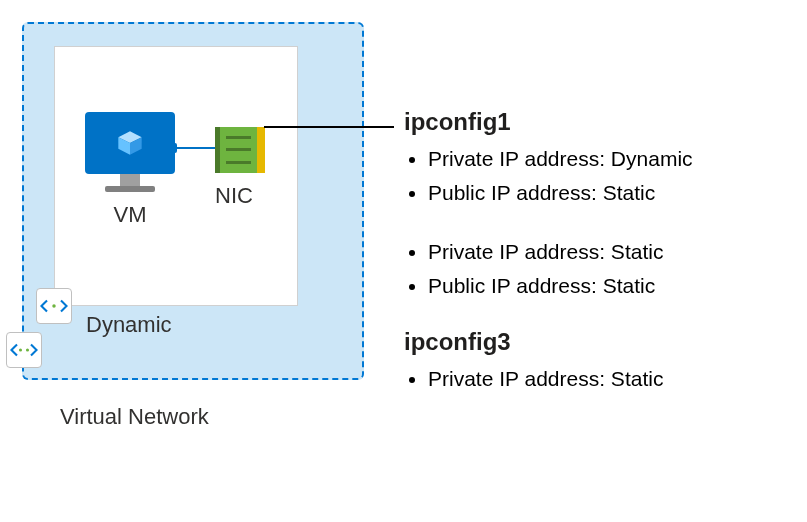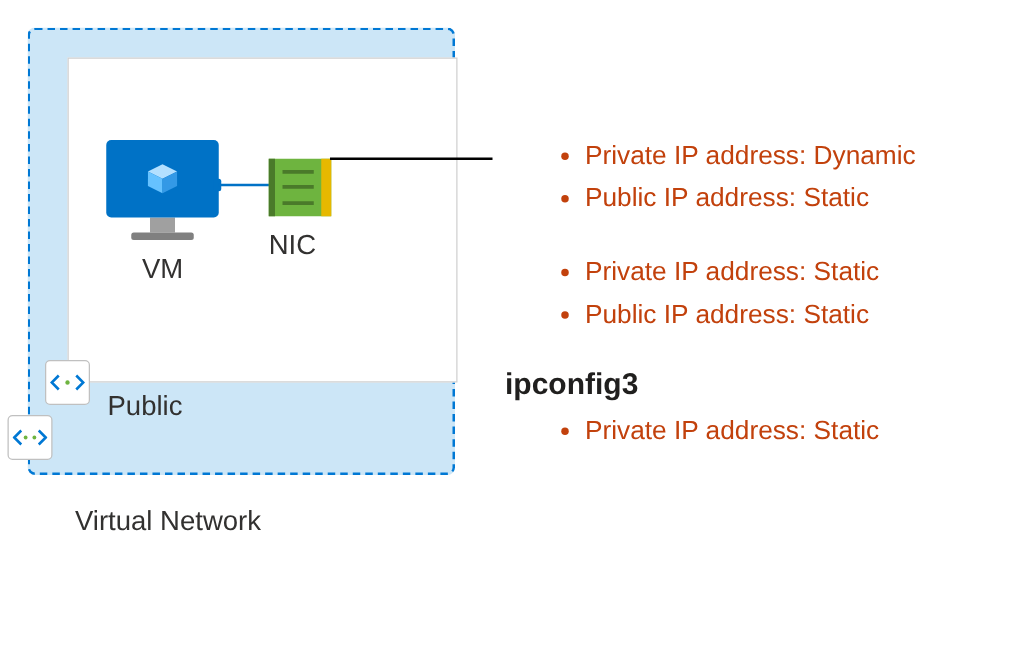--- a/index.html
+++ b/index.html
@@ -19,21 +19,21 @@
     width: 342px;
     height: 358px;
     border: 2px dashed #0078d4;
     border-radius: 6px;
     background: #cce6f7;
   }
   .subnet-box {
     position: absolute;
     left: 30px;
     top: 22px;
-    width: 312px;
+    width: 244px;
     height: 260px;
     border: 1px solid #d0d0d0;
     background: #ffffff;
   }
   .vm-group {
     position: absolute;
     left: 30px;
     top: 65px;
     text-align: center;
   }
@@ -147,22 +147,21 @@
     margin-bottom: 6px;
   }
   .cfg-block { margin-bottom: 26px; }
   .cfg-block ul {
     list-style: disc;
     padding-left: 24px;
   }
   .cfg-block li {
     font-size: 21px;
     line-height: 1.6;
-    color: #c2410c;
-    margin-left: 40px;
+    color: #000000;
   }
 </style>
 </head>
 <body>
 
 <div class="vnet-box">
 
   <div class="subnet-box">
 
     <div class="vm-group">
@@ -192,39 +191,40 @@
 
   </div>
 
   <div class="badge badge-subnet">
     <svg class="vnet-icon" viewBox="0 0 40 24">
       <polyline points="10,4 2,12 10,20" fill="none" stroke="#0078d4" stroke-width="3"></polyline>
       <polyline points="30,4 38,12 30,20" fill="none" stroke="#0078d4" stroke-width="3"></polyline>
       <circle cx="20" cy="12" r="2.5" fill="#6eb43f"></circle>
     </svg>
   </div>
-  <div class="box-label subnet-label">Public</div>
+  <div class="box-label subnet-label">Dynamic</div>
 
   <div class="badge badge-vnet">
     <svg class="vnet-icon" viewBox="0 0 40 24">
       <polyline points="10,4 2,12 10,20" fill="none" stroke="#0078d4" stroke-width="3"></polyline>
       <polyline points="30,4 38,12 30,20" fill="none" stroke="#0078d4" stroke-width="3"></polyline>
       <circle cx="15" cy="12" r="2.2" fill="#6eb43f"></circle>
       <circle cx="25" cy="12" r="2.2" fill="#6eb43f"></circle>
     </svg>
   </div>
   <div class="box-label vnet-label">Virtual Network</div>
 
 </div>
 
 <div class="pointer-line"></div>
 
 <div class="details">
 
   <div class="cfg-block">
+    <div class="cfg-title">ipconfig1</div>
     <ul>
       <li>Private IP address: Dynamic</li>
       <li>Public IP address: Static</li>
     </ul>
   </div>
 
   <div class="cfg-block">
     <ul>
       <li>Private IP address: Static</li>
       <li>Public IP address: Static</li>

